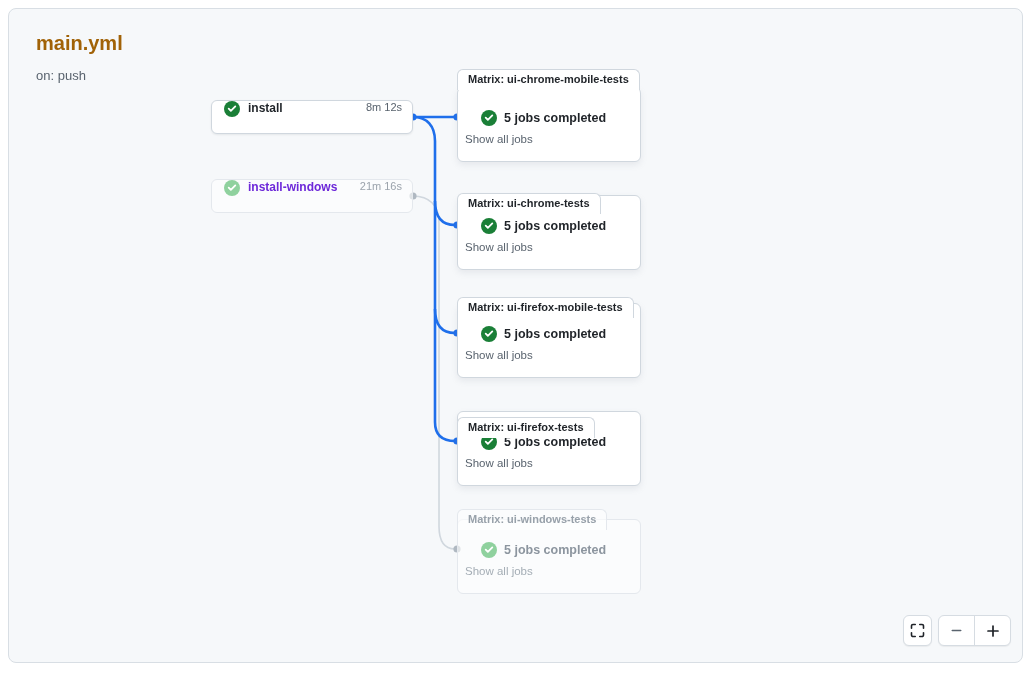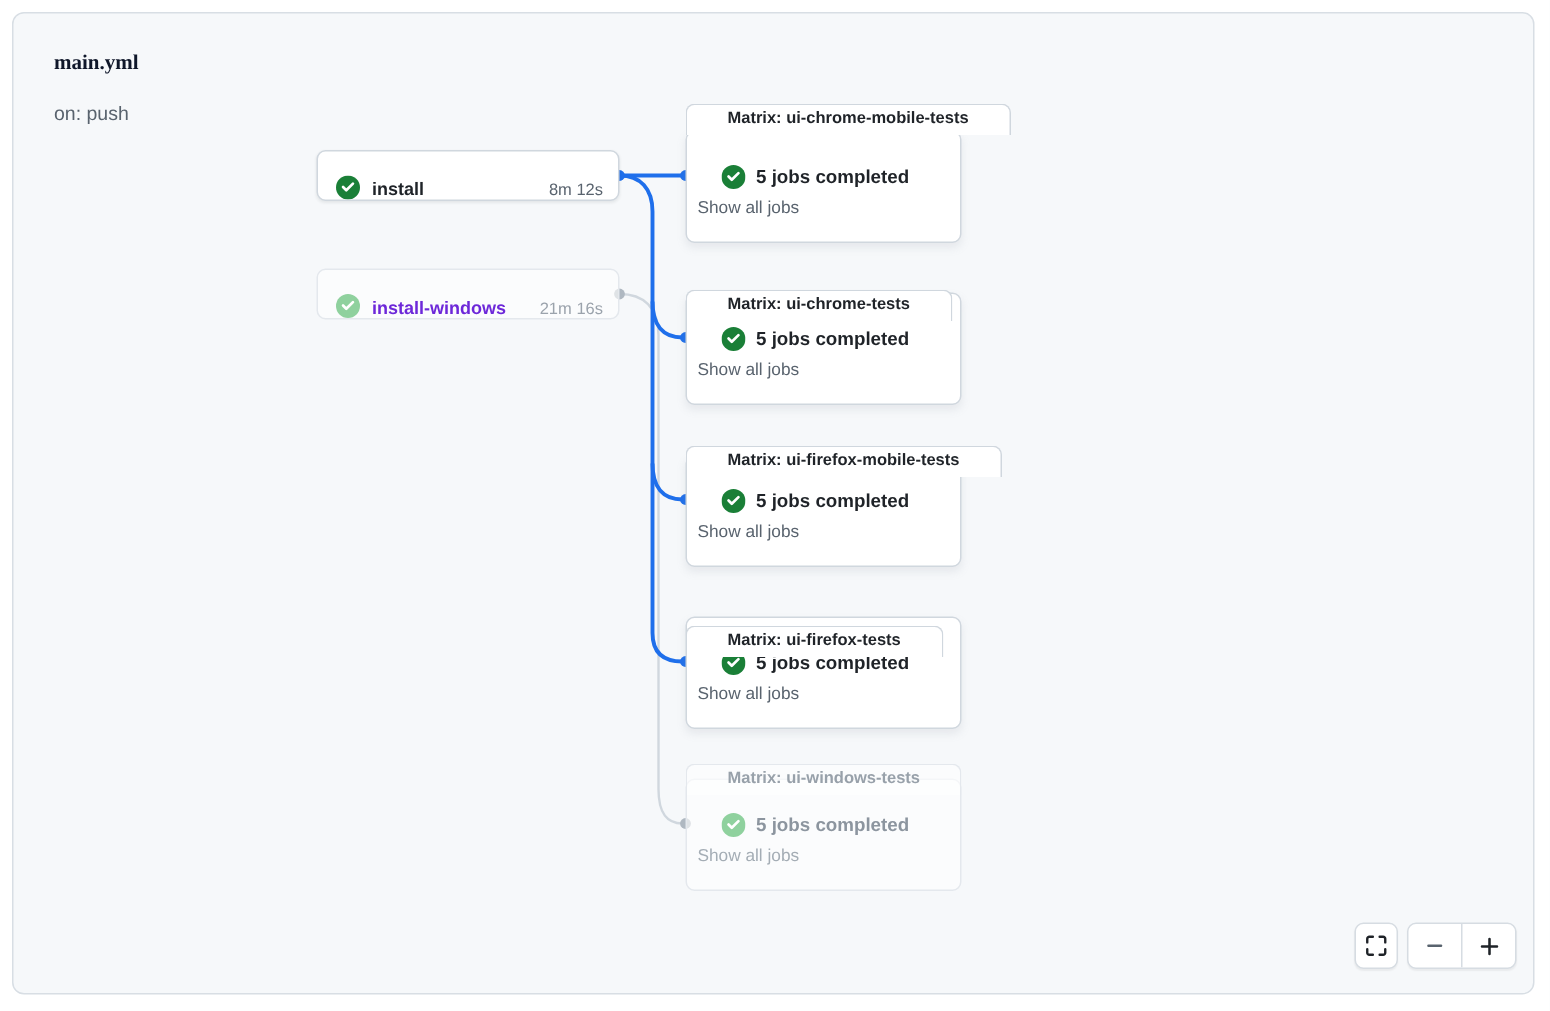--- a/index.html
+++ b/index.html
@@ -1,38 +1,38 @@
 <!DOCTYPE html>
 <html><head>
 <meta charset="utf-8">
 <style>
   html,body{margin:0;padding:0;background:#ffffff;width:1033px;height:674px;
     font-family:"Liberation Sans","DejaVu Sans",sans-serif;-webkit-font-smoothing:antialiased;}
   .frame{position:absolute;left:8px;top:8px;width:1013px;height:653px;
     background:#f6f8fa;border:1px solid #d8dee4;border-radius:8px;overflow:hidden;}
   
   .hdr{position:absolute;left:27px;top:24px;z-index:3;}
-  .hdr h1{margin:0;font-size:14px;font-weight:700;color:#0f172a;line-height:20px;font-family:Liberation Serif, serif;}
+  .hdr h1{margin:0;font-size:20px;font-weight:700;color:#a16207;line-height:20px;}
   .hdr .trig{margin-top:14px;font-size:13px;color:#59636e;line-height:18px;}
   
   svg.edges{position:absolute;left:0;top:0;z-index:1;pointer-events:none;}
   
   .job-card{position:absolute;left:202px;width:202px;height:34px;z-index:2;
     background:#ffffff;border:1px solid #d0d7de;border-radius:6px;
-    box-shadow:0 1px 2px rgba(31,35,40,.08);display:flex;align-items:flex-end;
+    box-shadow:0 1px 2px rgba(31,35,40,.08);display:flex;align-items:flex-start;
     padding:0 10px 0 12px;box-sizing:border-box;cursor:pointer;}
   .job-card .lbl{margin-left:8px;font-size:12px;font-weight:700;color:#1f2328;flex:1;}
   .job-card .dur{font-size:11px;color:#59636e;}
   .job-card.faded{background:rgba(255,255,255,.6);border-color:#e4e8ed;box-shadow:none;}
   .job-card.faded .lbl{color:#6d28d9;}
-  .job-card.faded .dur{color:#9ba3ac;margin-top:12px;}
+  .job-card.faded .dur{color:#9ba3ac;}
   
   .m-tab{position:absolute;left:448px;height:20px;z-index:3;background:#ffffff;
     border:1px solid #d0d7de;border-bottom:none;border-radius:6px 6px 0 0;
-    font-size:11px;font-weight:700;color:#1f2328;line-height:19px;padding:0 27px;cursor:pointer;}
+    font-size:11px;font-weight:700;color:#1f2328;line-height:19px;padding:0 10px;cursor:pointer;}
   .m-body{position:absolute;left:448px;width:184px;height:75px;z-index:2;background:#ffffff;
     border:1px solid #d0d7de;border-radius:6px;box-shadow:0 3px 6px rgba(140,149,159,.15);
     box-sizing:border-box;cursor:pointer;}
   .m-row{position:absolute;left:23px;top:22px;display:flex;align-items:center;gap:7px;}
   .m-row .sum{font-size:12.5px;font-weight:700;color:#1f2328;}
   .m-link{position:absolute;left:7px;top:45px;font-size:11.5px;color:#59636e;text-decoration:none;cursor:pointer;}
   .grp.faded .m-tab{background:rgba(255,255,255,.6);border-color:#e4e8ed;color:#98a1aa;}
   .grp.faded .m-body{background:rgba(255,255,255,.6);border-color:#e4e8ed;box-shadow:none;}
   .grp.faded .sum{color:#8c959f;}
   .grp.faded .m-link{color:#a4adb5;}

